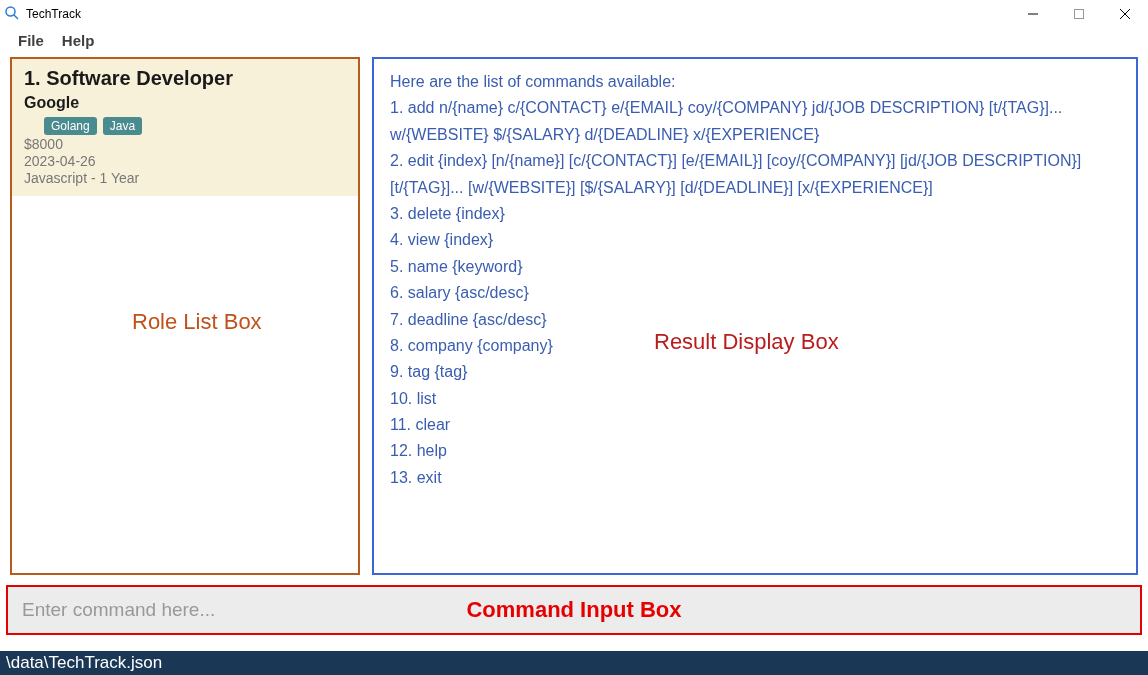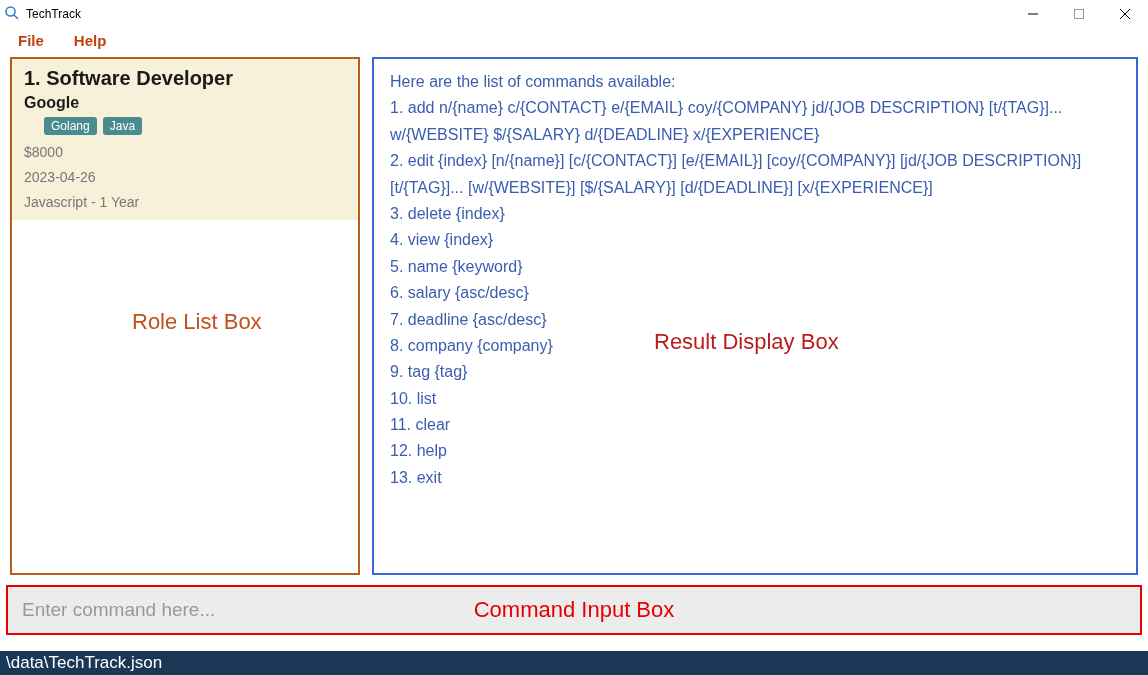--- a/index.html
+++ b/index.html
@@ -28,23 +28,23 @@
     .win-controls { display: flex; }
     .win-btn {
       width: 46px; height: 28px;
       display: flex; align-items: center; justify-content: center;
       color: #000; font-size: 14px;
     }
     .win-btn.maximize { color: #999; }
     .win-btn svg { width: 10px; height: 10px; stroke: currentColor; }
     .menubar {
       display: flex;
-      gap: 30px;
+      gap: 18px;
       padding: 4px 18px 8px 18px;
-      color: #c2410c;
+      color: #404040;
       font-size: 15px;
       font-weight: 600;
     }
     .menubar span { cursor: default; }
     .main-area {
       display: flex;
       gap: 12px;
       padding: 0 10px;
       flex: 1;
       min-height: 0;
@@ -75,21 +75,21 @@
     .tag {
       background: #4a8b8f;
       color: #fff;
       font-size: 12px;
       padding: 2px 7px;
       border-radius: 3px;
     }
     .role-salary, .role-date, .role-exp {
       color: #777;
       font-size: 14px;
-      margin-top: 9px;
+      margin-top: 1px;
     }
     .role-date.expired {
       background: #fff200;
       display: inline-block;
       padding: 0 3px;
       border-radius: 2px;
       color: #333;
       font-weight: 500;
     }
     .annotation {
@@ -124,21 +124,21 @@
       outline: none;
       font-family: inherit;
     }
     .command-input::placeholder { color: #999; }
     .ann-command {
       color: #e60000;
       position: absolute;
       top: 50%; left: 50%;
       transform: translate(-50%, -50%);
       font-size: 22px;
-      font-weight: 400;
+      font-weight: 700;
       pointer-events: none;
     }
     .statusbar {
       background: #1a3756;
       color: #fff;
       font-size: 17px;
       padding: 2px 6px;
       margin-top: 16px;
     }
   </style>

